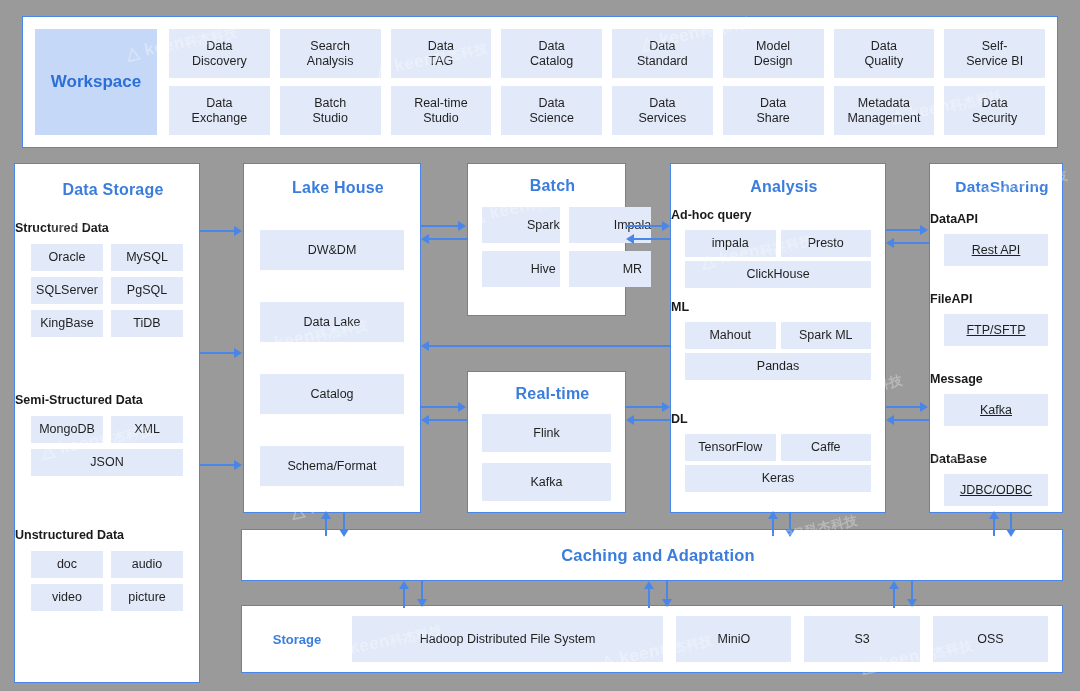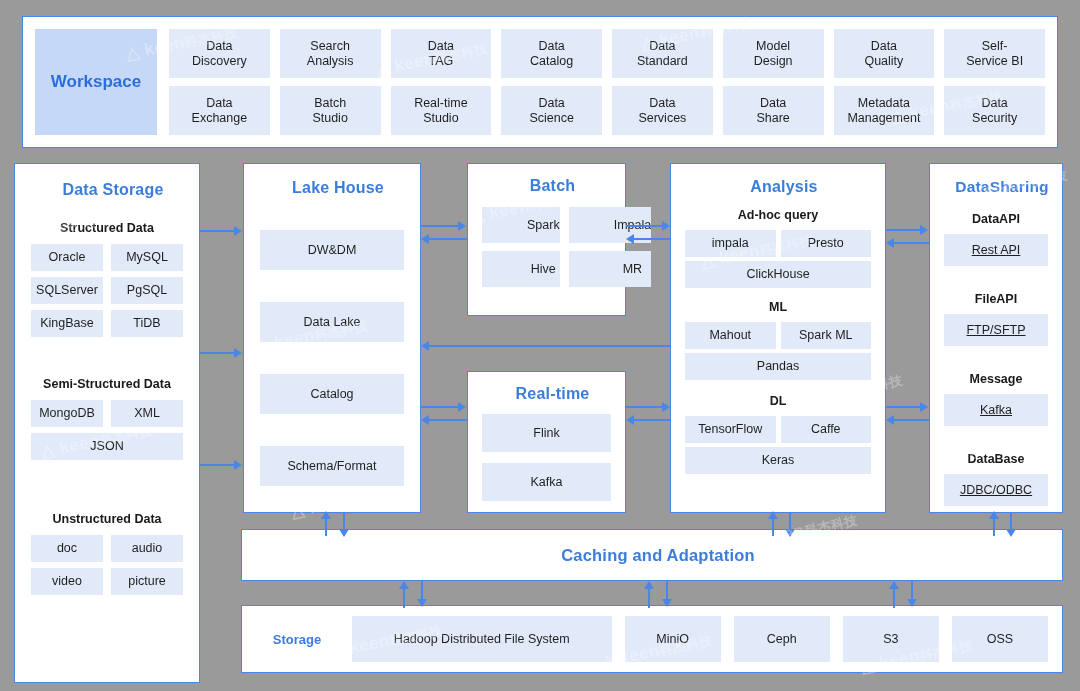--- a/index.html
+++ b/index.html
@@ -20,21 +20,21 @@
 
   .panel {
     position: absolute; background: #fff;
     border: 1.6px solid #4a86e8; z-index: 2;
   }
   .ptitle {
     color: #3b7ddd; font-weight: 700; text-align: center;
     font-size: 16px; letter-spacing: .2px; padding-left: 12px;
   }
   .sectitle {
-    color: #1a1a1a; font-weight: 700; text-align: center;
+    color: #1a1a1a; font-weight: 700; text-align: left;
     font-size: 12.5px;
   }
   .chip {
     background: #e2eaf9; color: #1f1f1f; font-size: 12.5px;
     display: flex; align-items: center; justify-content: center;
     text-align: center; line-height: 1.15;
   }
 
   
   #workspace { left: 22px; top: 16px; width: 1036px; height: 132px; }
@@ -147,21 +147,21 @@
   <div class="sectitle">Structured Data</div>
   <div class="grid2">
     <div class="chip">Oracle</div>
     <div class="chip">MySQL</div>
     <div class="chip">SQLServer</div>
     <div class="chip">PgSQL</div>
     <div class="chip">KingBase</div>
     <div class="chip">TiDB</div>
   </div>
 
-  <div class="sectitle" style="margin-top:40px">Semi-Structured Data</div>
+  <div class="sectitle" style="margin-top:56px">Semi-Structured Data</div>
   <div class="grid2">
     <div class="chip">MongoDB</div>
     <div class="chip">XML</div>
   </div>
   <div class="chip full-chip">JSON</div>
 
   <div class="sectitle" style="margin-top:52px">Unstructured Data</div>
   <div class="grid2">
     <div class="chip">doc</div>
     <div class="chip">audio</div>
@@ -204,21 +204,21 @@
   </div>
   <div class="chip an-full">ClickHouse</div>
 
   <div class="sectitle" style="margin-top:12px">ML</div>
   <div class="an-grid">
     <div class="chip">Mahout</div>
     <div class="chip">Spark ML</div>
   </div>
   <div class="chip an-full">Pandas</div>
 
-  <div class="sectitle" style="margin-top:14px">DL</div>
+  <div class="sectitle" style="margin-top:32px">DL</div>
   <div class="an-grid">
     <div class="chip">TensorFlow</div>
     <div class="chip">Caffe</div>
   </div>
   <div class="chip an-full">Keras</div>
 </div>
 
 <div class="panel" id="share-panel">
   <div class="ptitle">DataSharing</div>
 
@@ -237,21 +237,20 @@
 
 <div class="panel" id="caching-panel">
   <div class="ptitle">Caching and Adaptation</div>
 </div>
 
 <div class="panel" id="fs-panel">
   <div id="fs-label">Storage</div>
   <div class="fs-grid">
     <div class="chip" style="flex:2.7">Hadoop Distributed File System</div>
     <div class="chip" style="flex:1">MiniO</div>
-    <div class="chip" style="flex:1">Ceph</div>
     <div class="chip" style="flex:1">S3</div>
     <div class="chip" style="flex:1">OSS</div>
   </div>
 </div>
 
 <div class="conn h" style="left:200px;top:230px;width:36px"></div>
 <div class="arrow ar-r" style="left:234px;top:226px"></div>
 <div class="conn h" style="left:200px;top:352px;width:36px"></div>
 <div class="arrow ar-r" style="left:234px;top:348px"></div>
 <div class="conn h" style="left:200px;top:464px;width:36px"></div>

